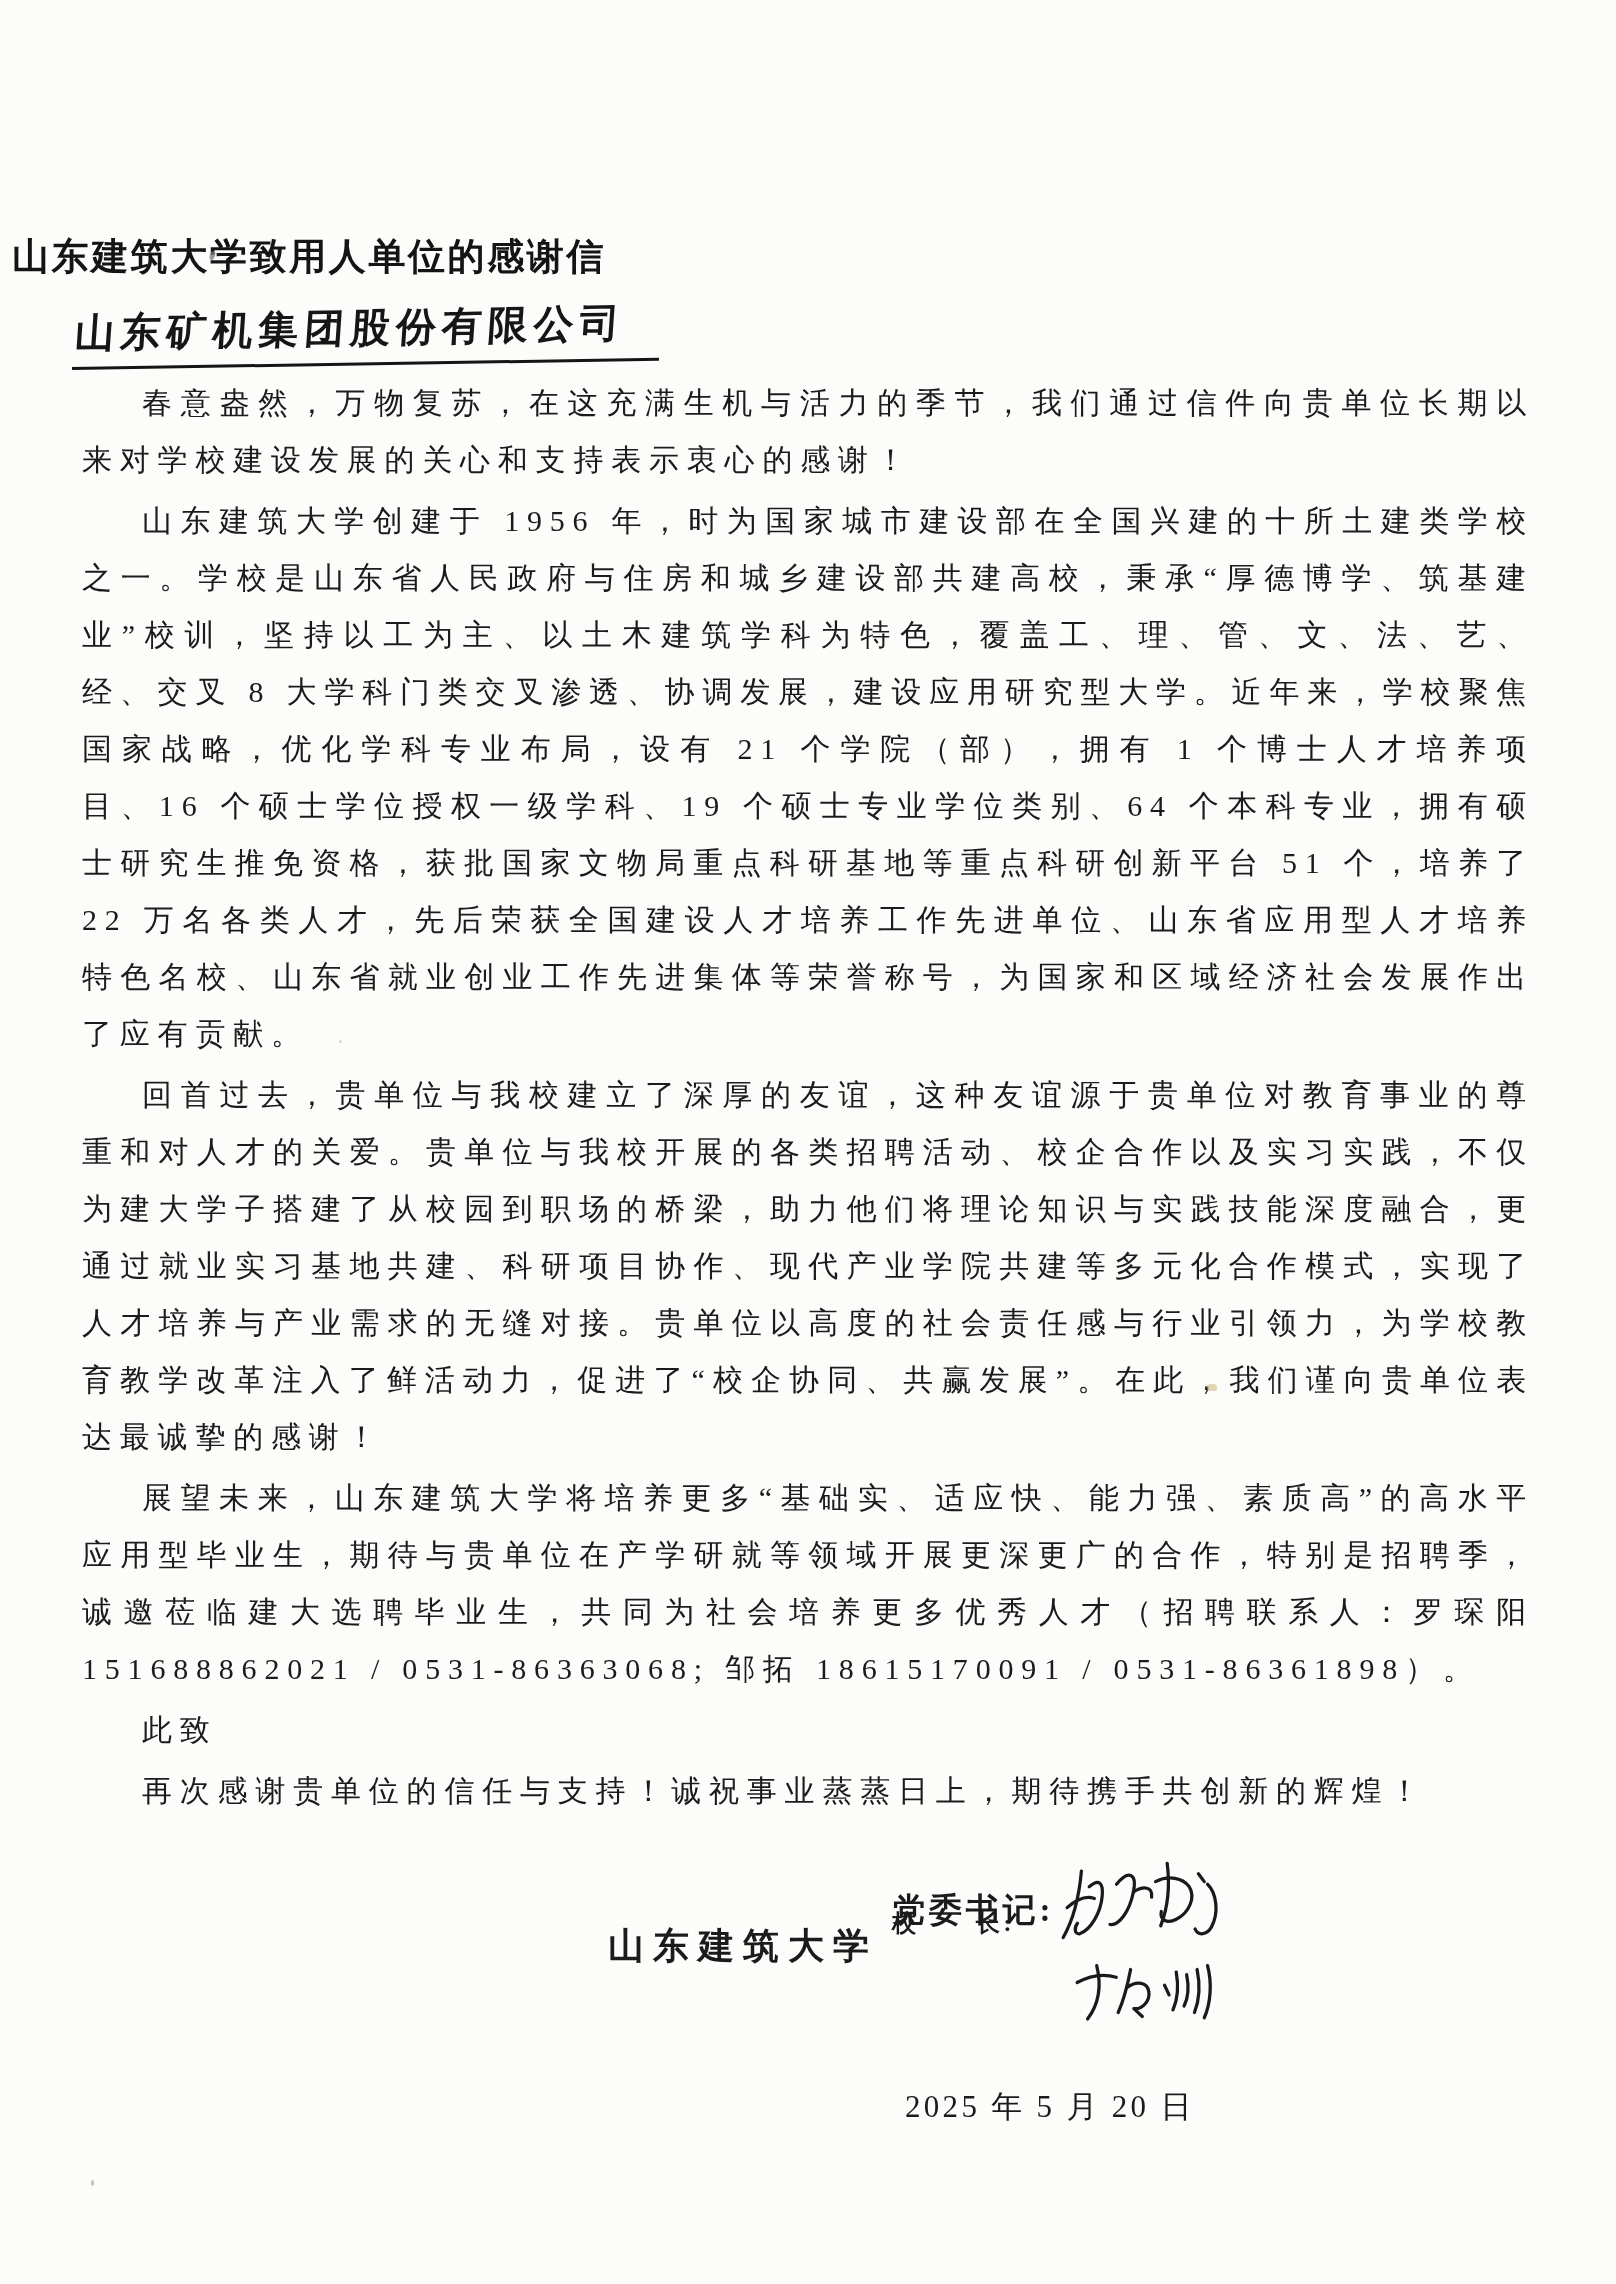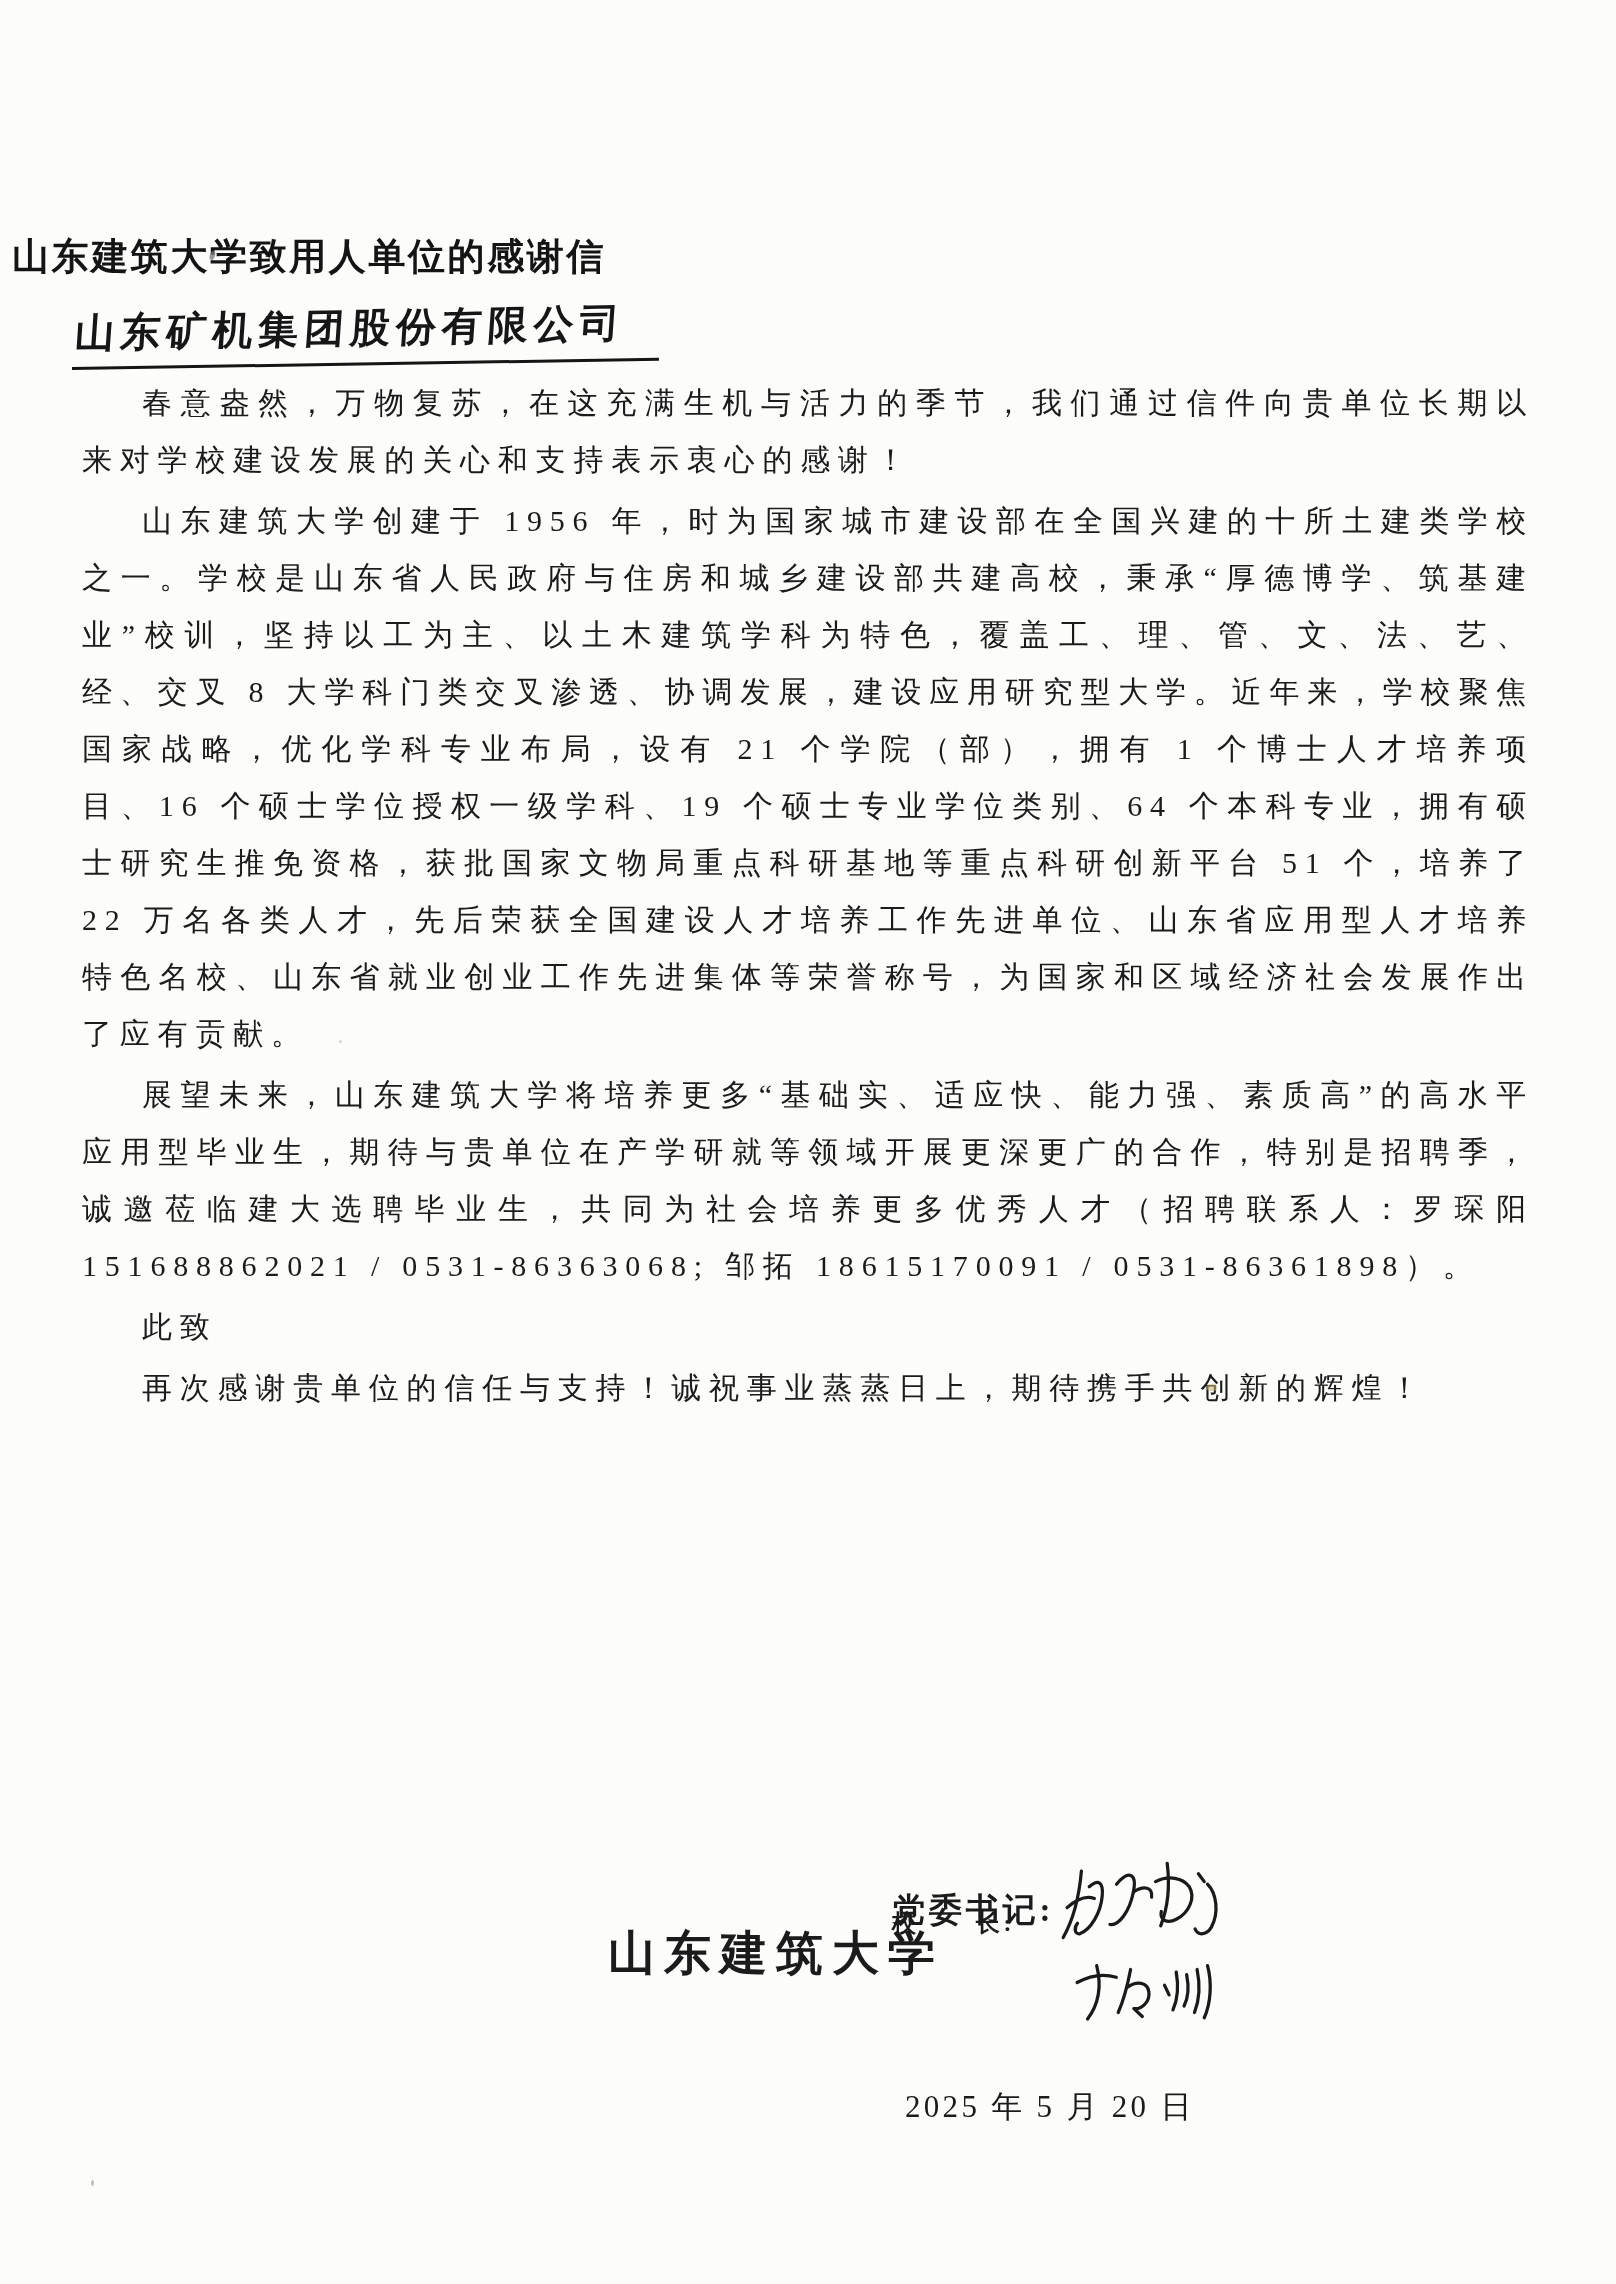--- a/index.html
+++ b/index.html
@@ -71,21 +71,21 @@
     color: #1b1b1b;
   }
   .body-text p { margin: 4px; text-indent: 2em; }
   .body-text p.no-indent { text-indent: 0; }
 
   
   .sig-uni {
     position: absolute;
     top: 1922px;
     left: 608px;
-    font-size: 47px;
+    font-size: 36px;
     font-weight: 600;
     letter-spacing: 9px;
     white-space: nowrap;
   }
   .sig-label-1 {
     position: absolute;
     top: 1888px;
     left: 892px;
     font-size: 33px;
     font-weight: 600;
@@ -136,20 +136,21 @@
   <h1 class="title">山东建筑大学致用人单位的感谢信</h1>
 
   <div class="recipient">
     <span class="hand">山东矿机集团股份有限公司</span>
     <div class="hand-underline"></div>
   </div>
 
   <div class="body-text">
     <p>春意盎然，万物复苏，在这充满生机与活力的季节，我们通过信件向贵单位长期以来对学校建设发展的关心和支持表示衷心的感谢！</p>
     <p>山东建筑大学创建于 1956 年，时为国家城市建设部在全国兴建的十所土建类学校之一。学校是山东省人民政府与住房和城乡建设部共建高校，秉承“厚德博学、筑基建业”校训，坚持以工为主、以土木建筑学科为特色，覆盖工、理、管、文、法、艺、经、交叉 8 大学科门类交叉渗透、协调发展，建设应用研究型大学。近年来，学校聚焦国家战略，优化学科专业布局，设有 21 个学院（部），拥有 1 个博士人才培养项目、16 个硕士学位授权一级学科、19 个硕士专业学位类别、64 个本科专业，拥有硕士研究生推免资格，获批国家文物局重点科研基地等重点科研创新平台 51 个，培养了 22 万名各类人才，先后荣获全国建设人才培养工作先进单位、山东省应用型人才培养特色名校、山东省就业创业工作先进集体等荣誉称号，为国家和区域经济社会发展作出了应有贡献。</p>
+    <p>回首过去，贵单位与我校建立了深厚的友谊，这种友谊源于贵单位对教育事业的尊重和对人才的关爱。贵单位与我校开展的各类招聘活动、校企合作以及实习实践，不仅为建大学子搭建了从校园到职场的桥梁，助力他们将理论知识与实践技能深度融合，更通过就业实习基地共建、科研项目协作、现代产业学院共建等多元化合作模式，实现了人才培养与产业需求的无缝对接。贵单位以高度的社会责任感与行业引领力，为学校教育教学改革注入了鲜活动力，促进了“校企协同、共赢发展”。在此，我们谨向贵单位表达最诚挚的感谢！</p>
     <p>展望未来，山东建筑大学将培养更多“基础实、适应快、能力强、素质高”的高水平应用型毕业生，期待与贵单位在产学研就等领域开展更深更广的合作，特别是招聘季，诚邀莅临建大选聘毕业生，共同为社会培养更多优秀人才（招聘联系人：罗琛阳 151688862021 / 0531-86363068; 邹拓 18615170091 / 0531-86361898）。</p>
     <p>此致</p>
     <p>再次感谢贵单位的信任与支持！诚祝事业蒸蒸日上，期待携手共创新的辉煌！</p>
   </div>
 
   <div class="sig-uni">山东建筑大学</div>
 
   <span class="sig-label-1">党委书记:</span>
   <svg class="sig-svg-1" width="183" height="104" viewBox="0 0 280 160">
     <path d="M46,28 C43,62 34,102 18,130"></path>

